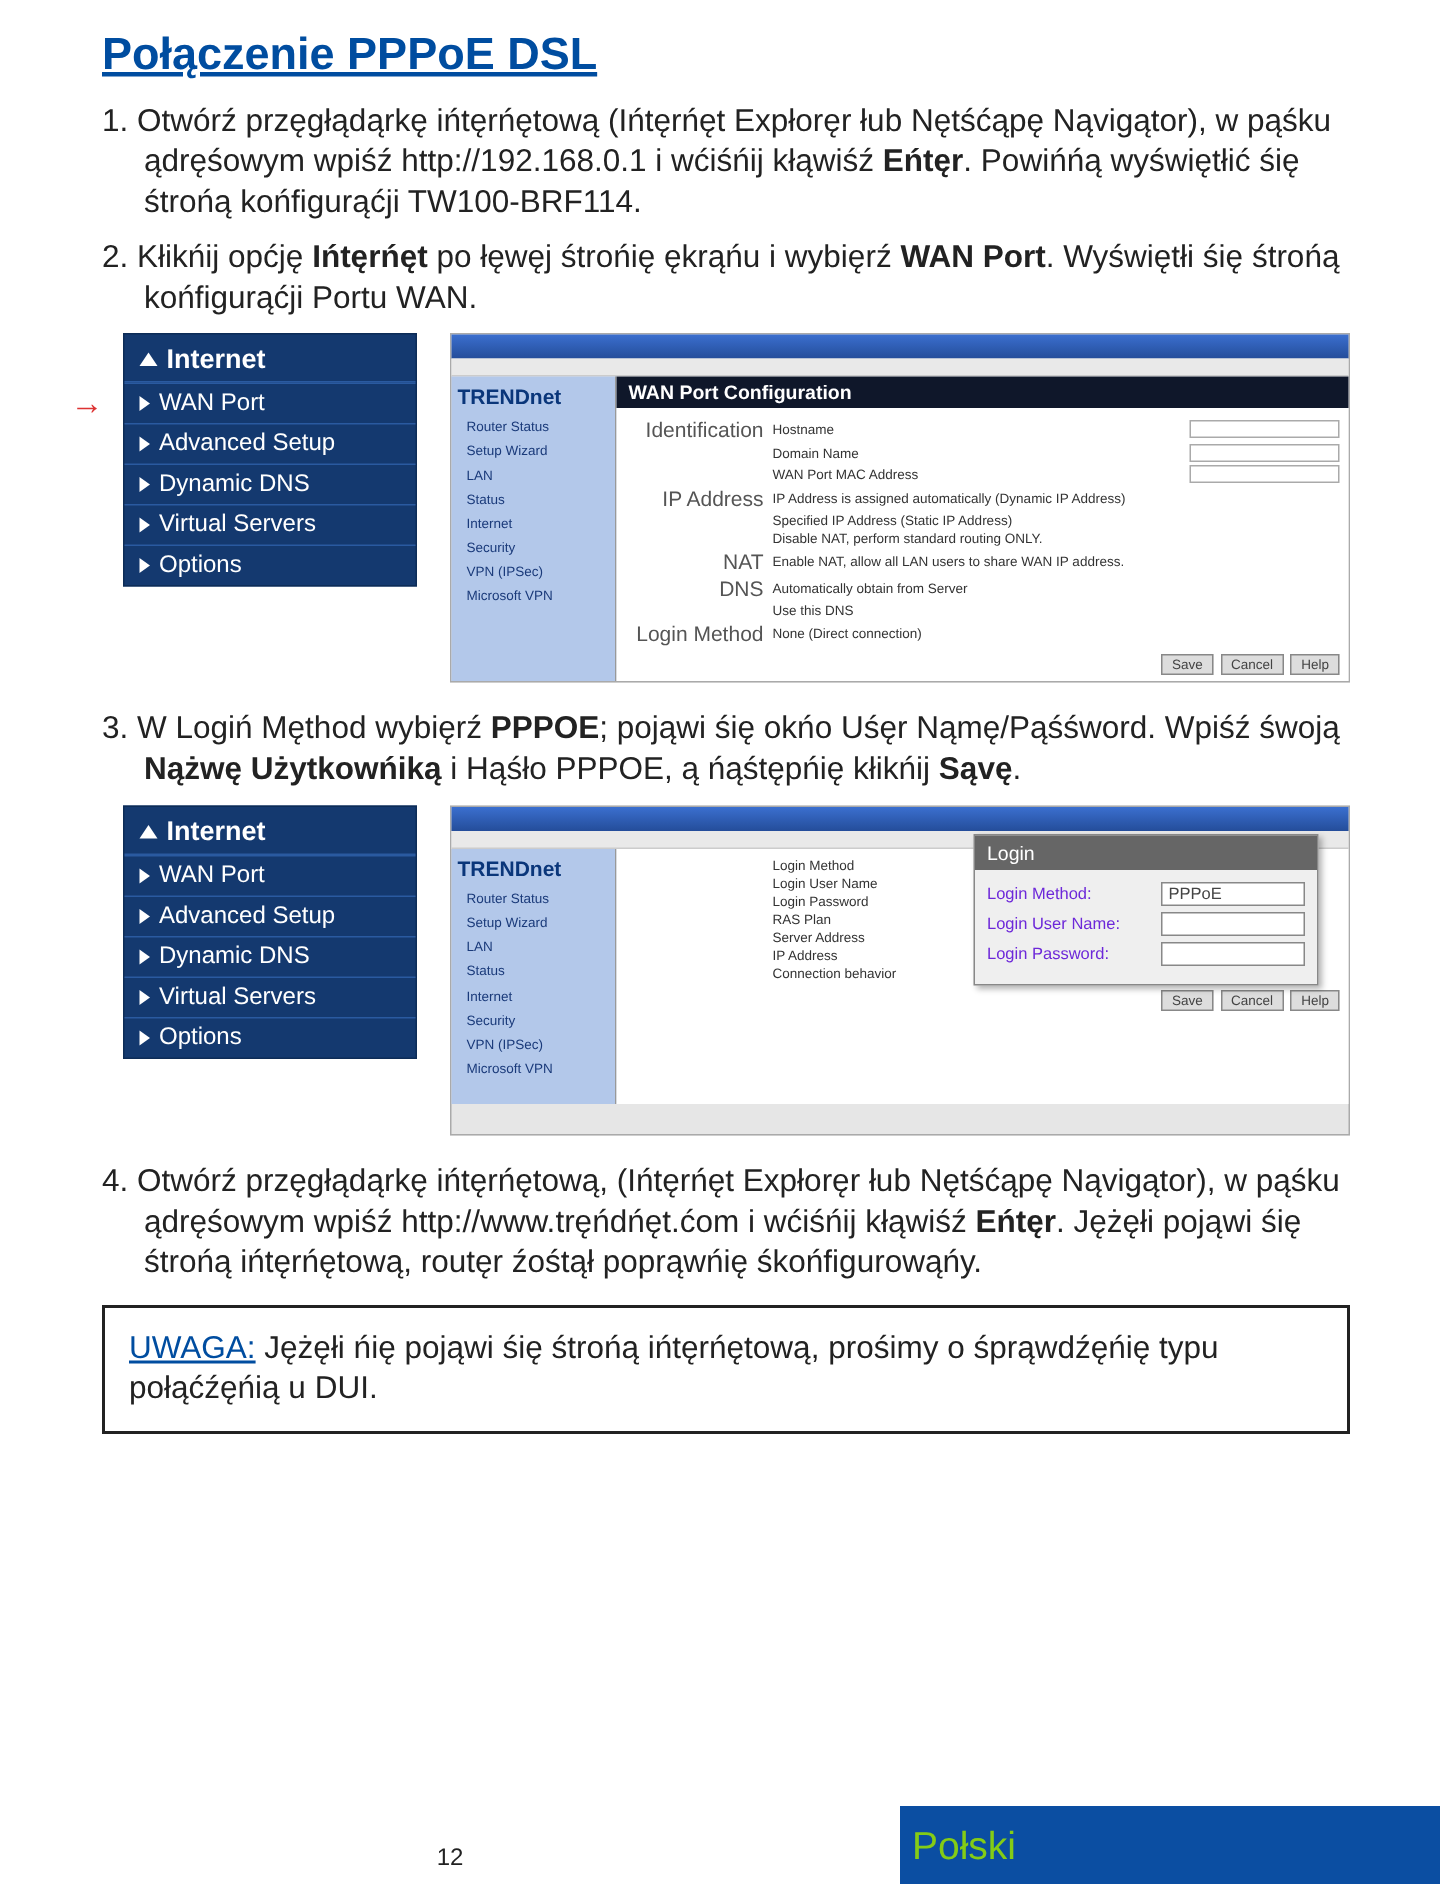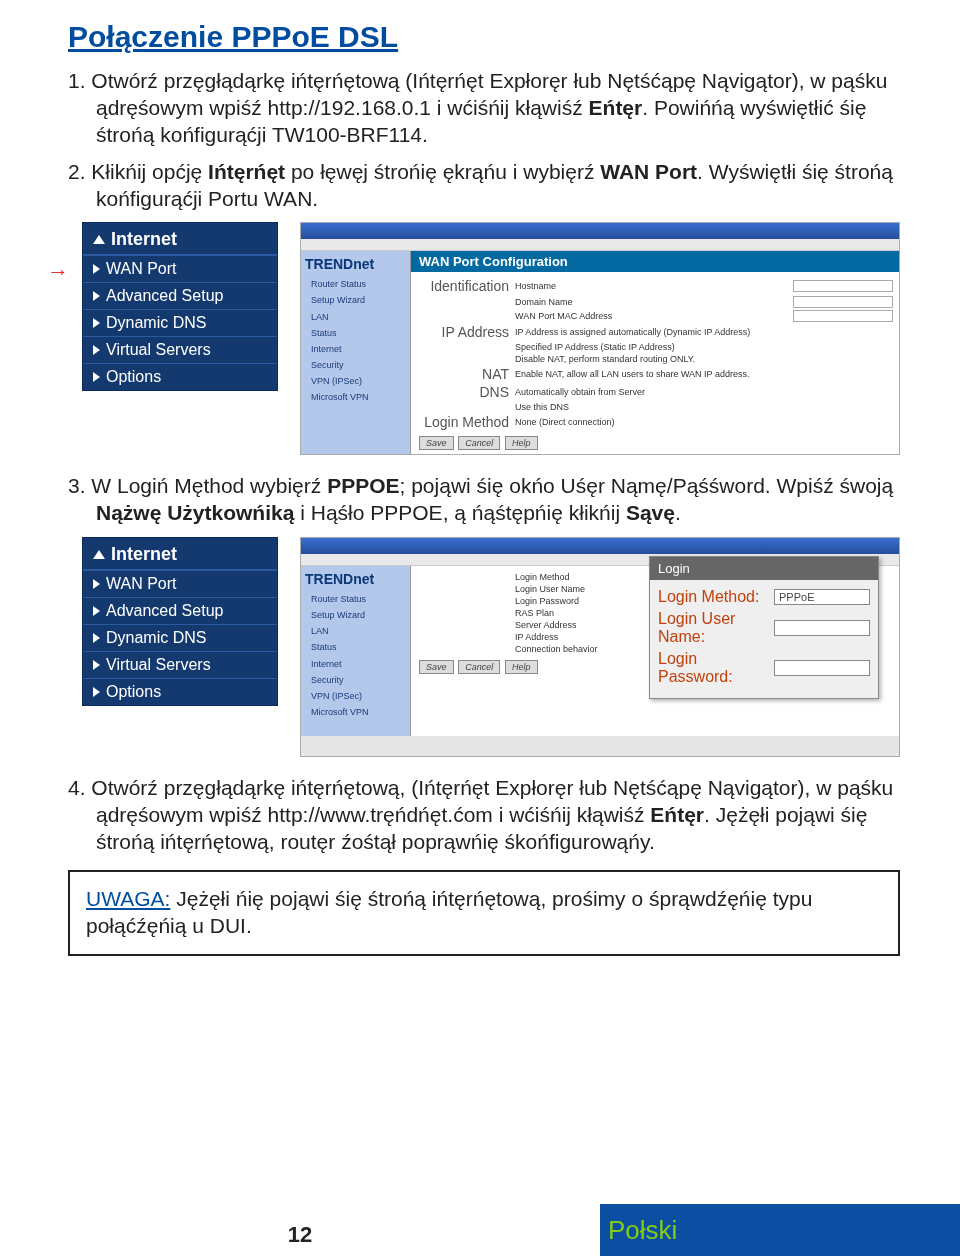--- a/index.html
+++ b/index.html
@@ -121,39 +121,39 @@
     line-height:1.35;
   }
   .panel .leftnav .brand{color:#0a367a;font-weight:bold;font-size:14px;margin-bottom:4px}
   .panel .leftnav .grp{margin-top:4px;padding-left:6px}
   .panel .main {
     flex:1;
     background:#fff;
     padding:4px 6px;
   }
   .banner {
-    background:#0369a1;
+    background:#0f172a;
     color:#fff;
     font-weight:bold;
     font-size:13px;
     padding:3px 8px;
     margin:-4px -6px 6px -6px;
   }
   .row { display:flex; gap:6px; margin:2px 0; align-items:center; }
   .lbl { width:92px; text-align:right; color:#555; font-size:14px }
   .val { flex:1; color:#333; font-size:9px }
   .fakein {
     display:inline-block;
     border:1px solid #aaa;
     height:12px;
     width:100px;
     background:#fff;
     vertical-align:middle;
   }
-  .btns { text-align:left; margin-top:6px;font-style:italic; }
+  .btns { text-align:right; margin-top:6px; }
   .btns .fb {
     display:inline-block;
     border:1px solid #888;
     background:#ddd;
     font-size:9px;
     padding:1px 6px;
     margin-left:2px;
   }
 
   
@@ -167,21 +167,21 @@
     font-size:12px;
     padding:8px;
   }
   .popup .ph {
     background:#666; color:#fff;
     margin:-8px -8px 8px -8px;
     padding:4px 8px;
     font-size:13px;
   }
   .popup .prow{display:flex;align-items:center;margin:4px 0;gap:6px}
-  .popup .plbl{width:110px;font-size:16px;color:#c2410c}
+  .popup .plbl{width:110px;font-size:11px;color:#6d28d9}
   .popup .pin{flex:1;height:16px;border:1px solid #888;background:#fff}
 
   
   .note {
     border:2px solid #222;
     padding:14px 16px;
     font-size:21px;
     line-height:1.28;
     margin-top:14px;
   }
@@ -195,22 +195,22 @@
     align-items:stretch;
     height:52px;
   }
   .footer .pg {
     flex:1;
     background:#fff;
     display:flex;
     align-items:flex-end;
     justify-content:center;
     padding-bottom:8px;
-    font-size:22px;
-    font-weight:bold;
+    font-size:16px;
+    font-weight:normal;
     color:#222;
   }
   .footer .lang {
     width:360px;
     background:#0b4ea2;
     color:#84cc16;
     display:flex;
     align-items:center;
     padding-left:8px;
     font-size:26px;

